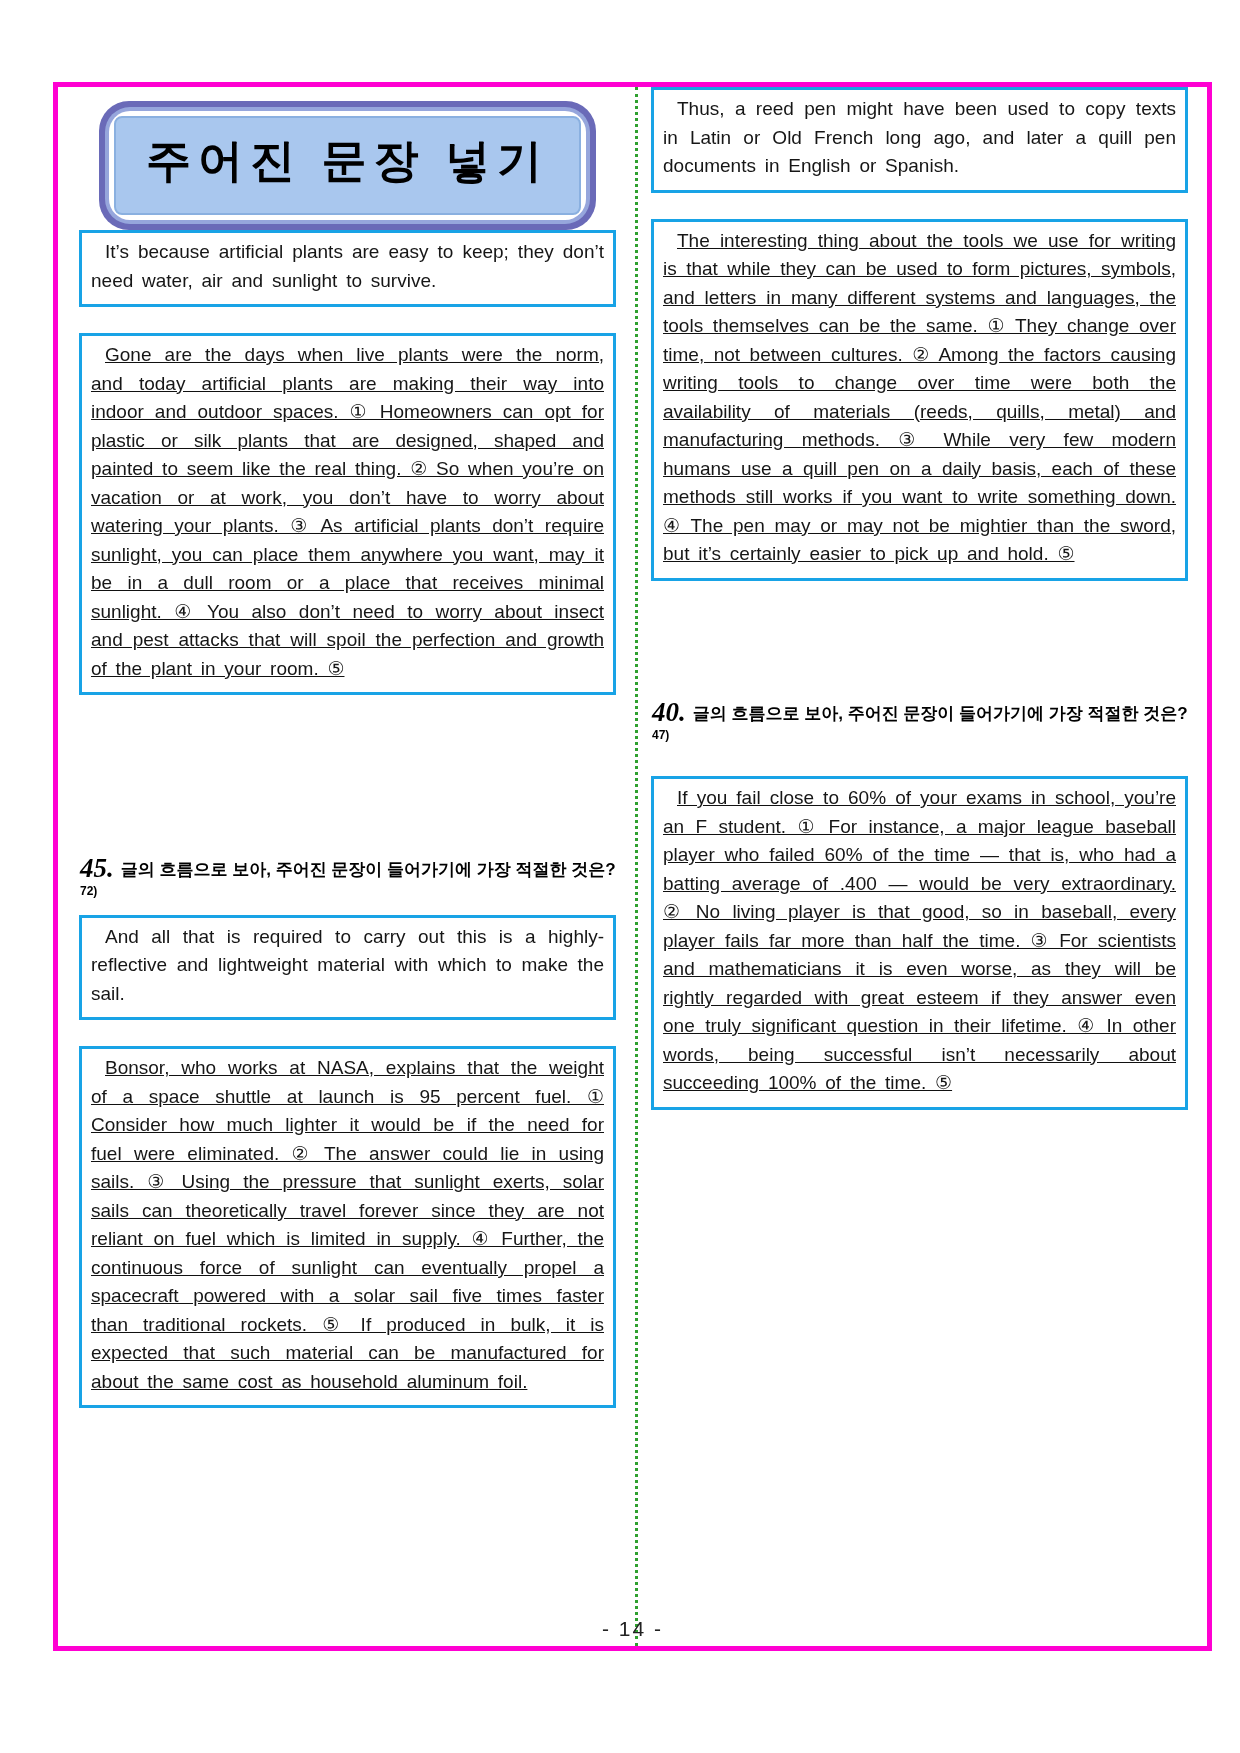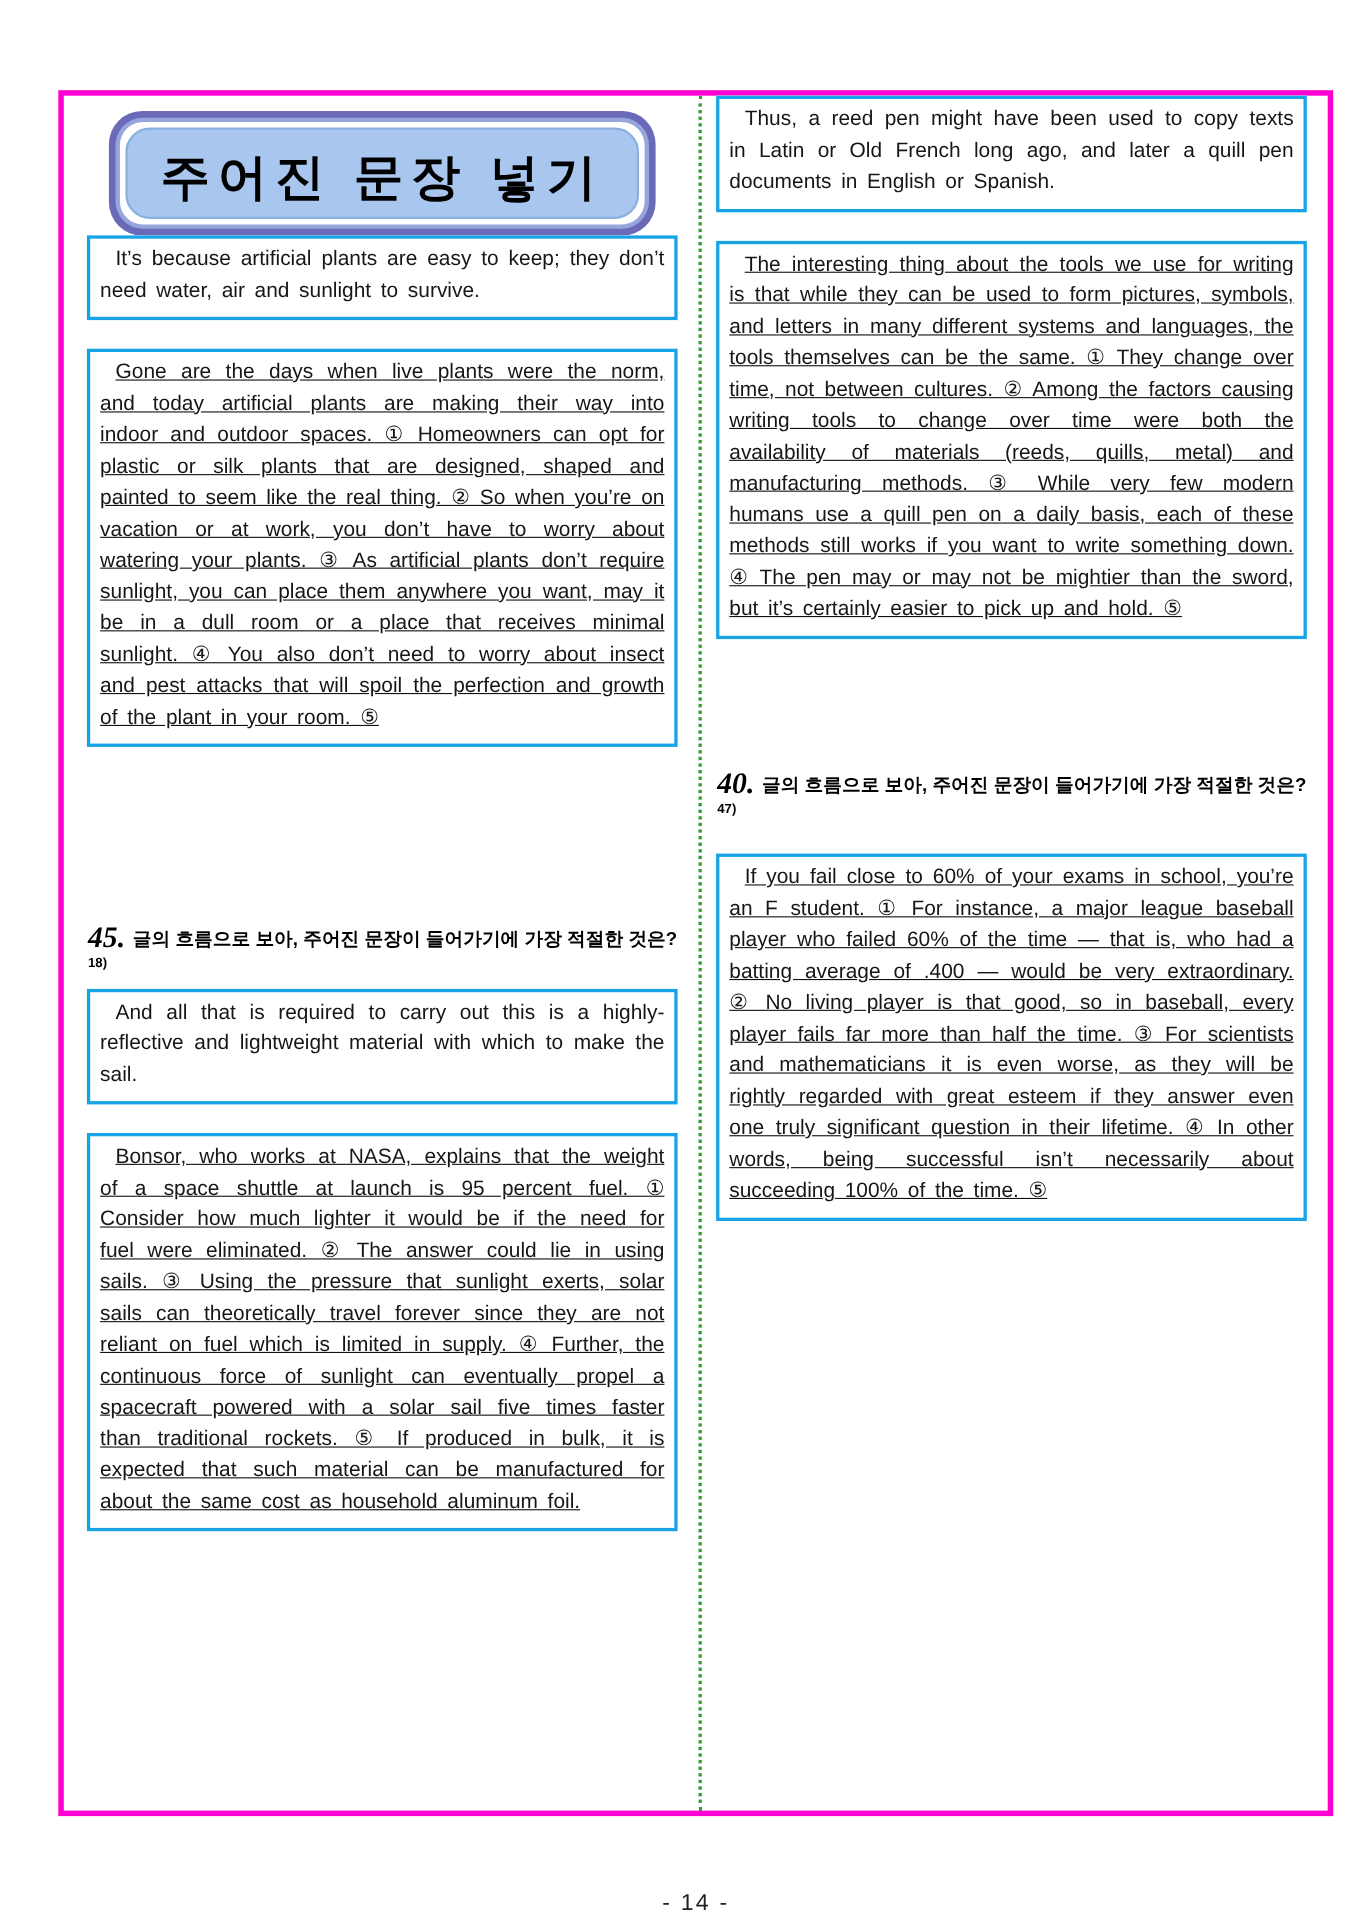--- a/index.html
+++ b/index.html
@@ -22,22 +22,22 @@
   .columns { display: flex; height: 100%; }
   .col-left  { width: 537px; margin-left: 21px; }
   .divider   { margin-left: 19px; width: 3px; border-left: 3px dotted #2fa02f; align-self: stretch; }
   .col-right { width: 537px; margin-left: 13px; }
 
   
   .banner-outer { margin: 14px 0 0 20px; width: 497px; border-radius: 30px; background: #6a6ab8; padding: 6px; }
   .banner-mid   { border-radius: 25px; background: #96a6dc; padding: 4px; }
   .banner-white { border-radius: 21px; background: #ffffff; padding: 5px; }
   .banner-fill  {
-    border-radius: 22px; background: #a9c7ee; border: 2px solid #8ab0e0;
-    text-align: center; padding: 13px 6px 6px 6px;
+    border-radius: 8px; background: #a9c7ee; border: 2px solid #8ab0e0;
+    text-align: center; padding: 13px 6px 22px 6px;
     font-size: 45px; font-weight: bold; letter-spacing: 7px; color: #000;
     white-space: nowrap;
   }
 
   
   .q-header { margin: 26px 0 8px 1px; font-size: 17px; font-weight: bold; color: #000; }
   .q-num {
     font-family: "Liberation Serif", serif;
     font-style: italic; font-weight: bold;
     font-size: 27px; margin-right: 7px; vertical-align: -2px;
@@ -60,21 +60,21 @@
     word-spacing: 3.5px;
     color: #161616;
   }
 
   .sec-45 { margin-top: 158px; }
   .col-right .q-header.first { margin-top: 21px; }
   .sec-47 { margin-top: 116px; }
 
   .page-num {
     position: absolute;
-    left: 53px; top: 1718px; width: 1159px;
+    left: 53px; top: 1617px; width: 1159px;
     text-align: center;
     font-size: 21px; letter-spacing: 2px; color: #222;
   }
 </style>
 </head>
 <body>
 
 <div class="page">
   <div class="frame">
     <div class="columns">
@@ -93,21 +93,21 @@
           <div class="given-box">
             <p class="box-text">It’s because artificial plants are easy to keep; they don’t need water, air and sunlight to survive.</p>
           </div>
           <div class="passage-box">
             <p class="box-text">Gone are the days when live plants were the norm, and today artificial plants are making their way into indoor and outdoor spaces. ① Homeowners can opt for plastic or silk plants that are designed, shaped and painted to seem like the real thing. ② So when you’re on vacation or at work, you don’t have to worry about watering your plants. ③ As artificial plants don’t require sunlight, you can place them anywhere you want, may it be in a dull room or a place that receives minimal sunlight. ④ You also don’t need to worry about insect and pest attacks that will spoil the perfection and growth of the plant in your room. ⑤</p>
           </div>
         </section>
 
         <section class="sec-45">
           <div class="q-header">
-            <span class="q-num">45.</span><span>글의 흐름으로 보아, 주어진 문장이 들어가기에 가장 적절한 것은?</span><sup class="q-ref">18)</sup>
+            <span class="q-num">45.</span><span>글의 흐름으로 보아, 주어진 문장이 들어가기에 가장 적절한 것은?</span><sup class="q-ref">72)</sup>
           </div>
           <div class="given-box">
             <p class="box-text">And all that is required to carry out this is a highly-reflective and lightweight material with which to make the sail.</p>
           </div>
           <div class="passage-box">
             <p class="box-text">Bonsor, who works at NASA, explains that the weight of a space shuttle at launch is 95 percent fuel. ① Consider how much lighter it would be if the need for fuel were eliminated. ② The answer could lie in using sails. ③ Using the pressure that sunlight exerts, solar sails can theoretically travel forever since they are not reliant on fuel which is limited in supply. ④ Further, the continuous force of sunlight can eventually propel a spacecraft powered with a solar sail five times faster than traditional rockets. ⑤ If produced in bulk, it is expected that such material can be manufactured for about the same cost as household aluminum foil.</p>
           </div>
         </section>
 
       </div>

